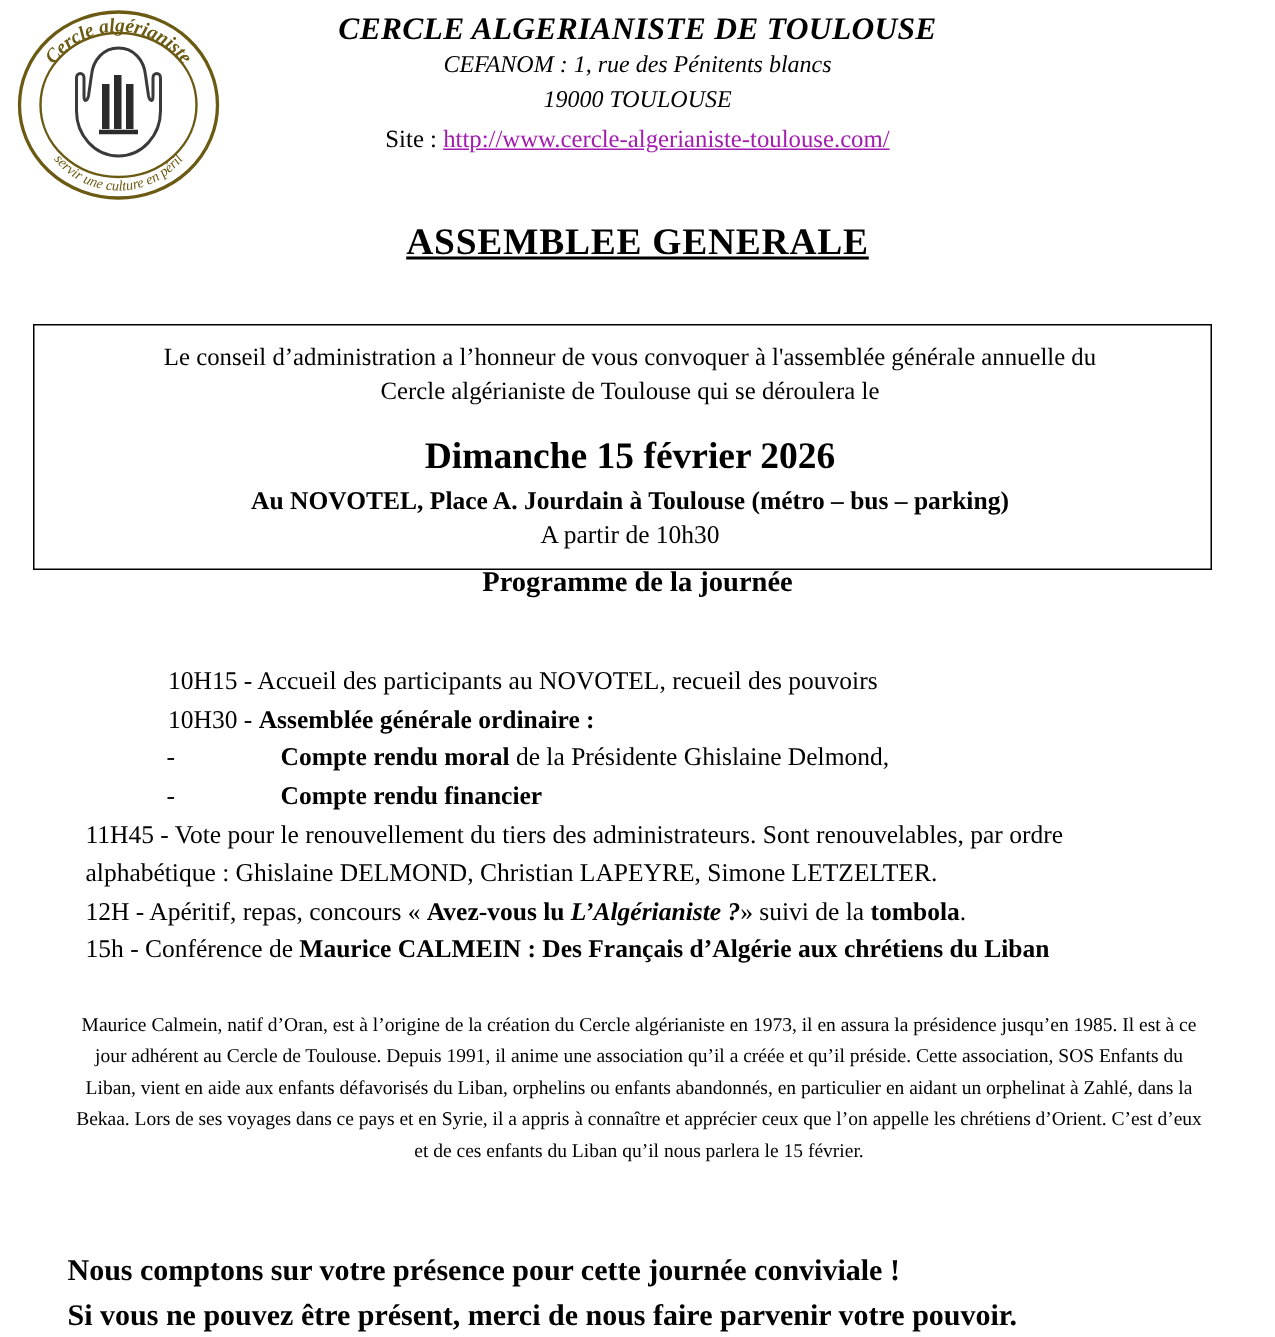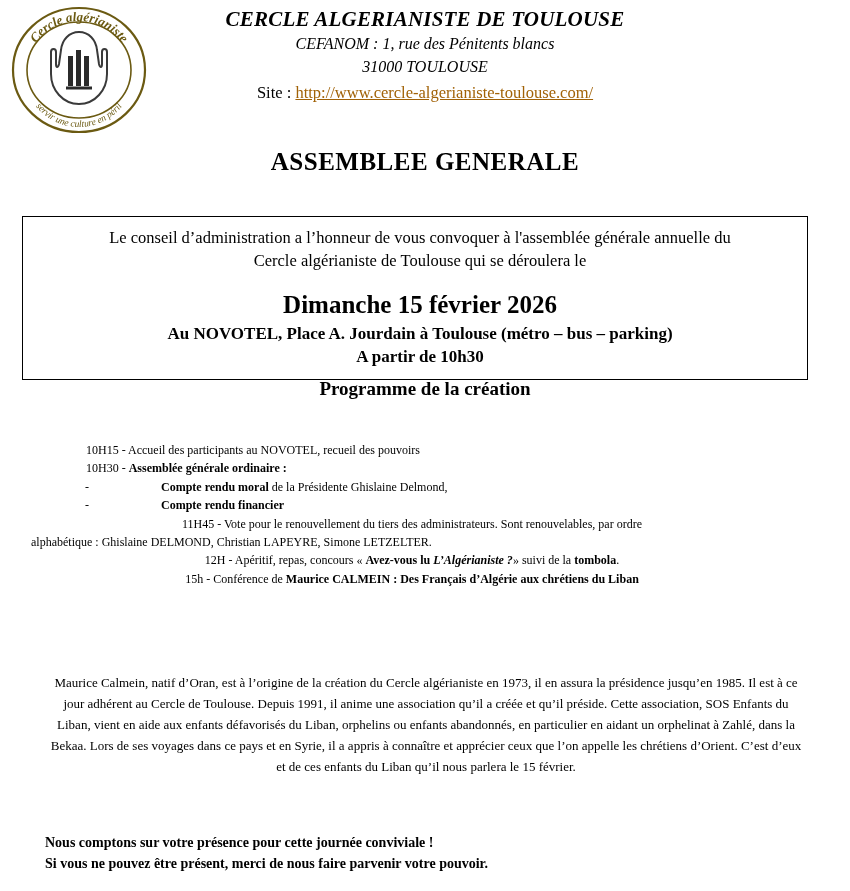--- a/index.html
+++ b/index.html
@@ -56,31 +56,32 @@
     font-style: italic;
     font-size: 16px;
     line-height: 1.45;
   }
   .site-line {
     font-size: 16.5px;
     line-height: 1.6;
     margin-top: 1px;
   }
   .site-line a {
-    color: #a16207;
+    color: #a21caf;
     text-decoration: underline;
   }
 
   
   .ag-title {
     text-align: center;
     font-weight: bold;
     font-size: 25px;
     letter-spacing: 0.5px;
     margin-top: 42px;
+    text-decoration: underline;
   }
 
   
   .convoc-box {
     position: absolute;
     left: 22px;
     top: 216px;
     width: 786px;
     border: 1px solid #000;
     box-sizing: border-box;
@@ -96,46 +97,46 @@
     font-size: 25px;
     line-height: 1.45;
     margin-top: 15px;
   }
   .convoc-place {
     font-weight: bold;
     font-size: 17px;
     line-height: 1.35;
   }
   .convoc-time {
-    font-weight: bold;
+    font-weight: normal;
     font-size: 17px;
     line-height: 1.35;
   }
 
   
   .programme-title {
     position: absolute;
     left: 0;
     right: 0;
     top: 378px;
     text-align: center;
     font-weight: bold;
     font-size: 19px;
   }
 
   .schedule {
     position: absolute;
-    left: 31px;
+    left: 57px;
     top: 442px;
     width: 762px;
-    font-size: 12px;
+    font-size: 17px;
     line-height: 1.45;
   }
   .sch-row { margin-bottom: 1px; }
-  .sch-center { text-align: center; }
+  .sch-center { text-align: left; }
   .sch-indent { padding-left: 55px; }
   .bullet-row {
     padding-left: 130px;
     text-indent: -38px;
   }
   .bullet-dash { display: inline-block; width: 38px; }
   b, .b { font-weight: bold; margin-top: 40px; }
   .i { font-style: italic; }
 
   
@@ -148,21 +149,21 @@
     line-height: 1.62;
     text-align: center;
   }
 
   
   .closing {
     position: absolute;
     left: 45px;
     top: 832px;
     width: 770px;
-    font-size: 14px;
+    font-size: 20px;
     font-weight: bold;
     line-height: 1.5;
   }
 </style>
 </head>
 <body>
 
 <div class="page">
 
   <div class="logo">
@@ -185,35 +186,35 @@
       </text>
       <text font-family="'Liberation Serif', serif" font-size="9.5" font-style="italic" fill="#6b5a12">
         <textPath href="#arcBot" startOffset="50%" text-anchor="middle">servir une culture en péril</textPath>
       </text>
     </svg>
   </div>
 
   <div class="header">
     <div class="org-name">CERCLE ALGERIANISTE DE TOULOUSE</div>
     <div class="org-line">CEFANOM : 1, rue des Pénitents blancs</div>
-    <div class="org-line">31000 TOULOUSE</div>
+    <div class="org-line">19000 TOULOUSE</div>
     <div class="site-line"><span>Site : </span><a href="#">http://www.cercle-algerianiste-toulouse.com/</a></div>
   </div>
 
   <div class="ag-title">ASSEMBLEE GENERALE</div>
 
   <div class="convoc-box">
     <div class="convoc-line1">Le conseil d’administration a l’honneur de vous convoquer à l'assemblée générale annuelle du</div>
     <div class="convoc-line1">Cercle algérianiste de Toulouse qui se déroulera le</div>
     <div class="convoc-date">Dimanche 15 février 2026</div>
     <div class="convoc-place">Au NOVOTEL, Place A. Jourdain à Toulouse (métro – bus – parking)</div>
     <div class="convoc-time">A partir de 10h30</div>
   </div>
 
-  <div class="programme-title">Programme de la création</div>
+  <div class="programme-title">Programme de la journée</div>
 
   <div class="schedule">
 
     <div class="sch-row sch-indent">
       <span>10H15 - </span><span>Accueil des participants au NOVOTEL, recueil des pouvoirs</span>
     </div>
 
     <div class="sch-row sch-indent">
       <span>10H30 - </span><b>Assemblée générale ordinaire :</b>
     </div>

